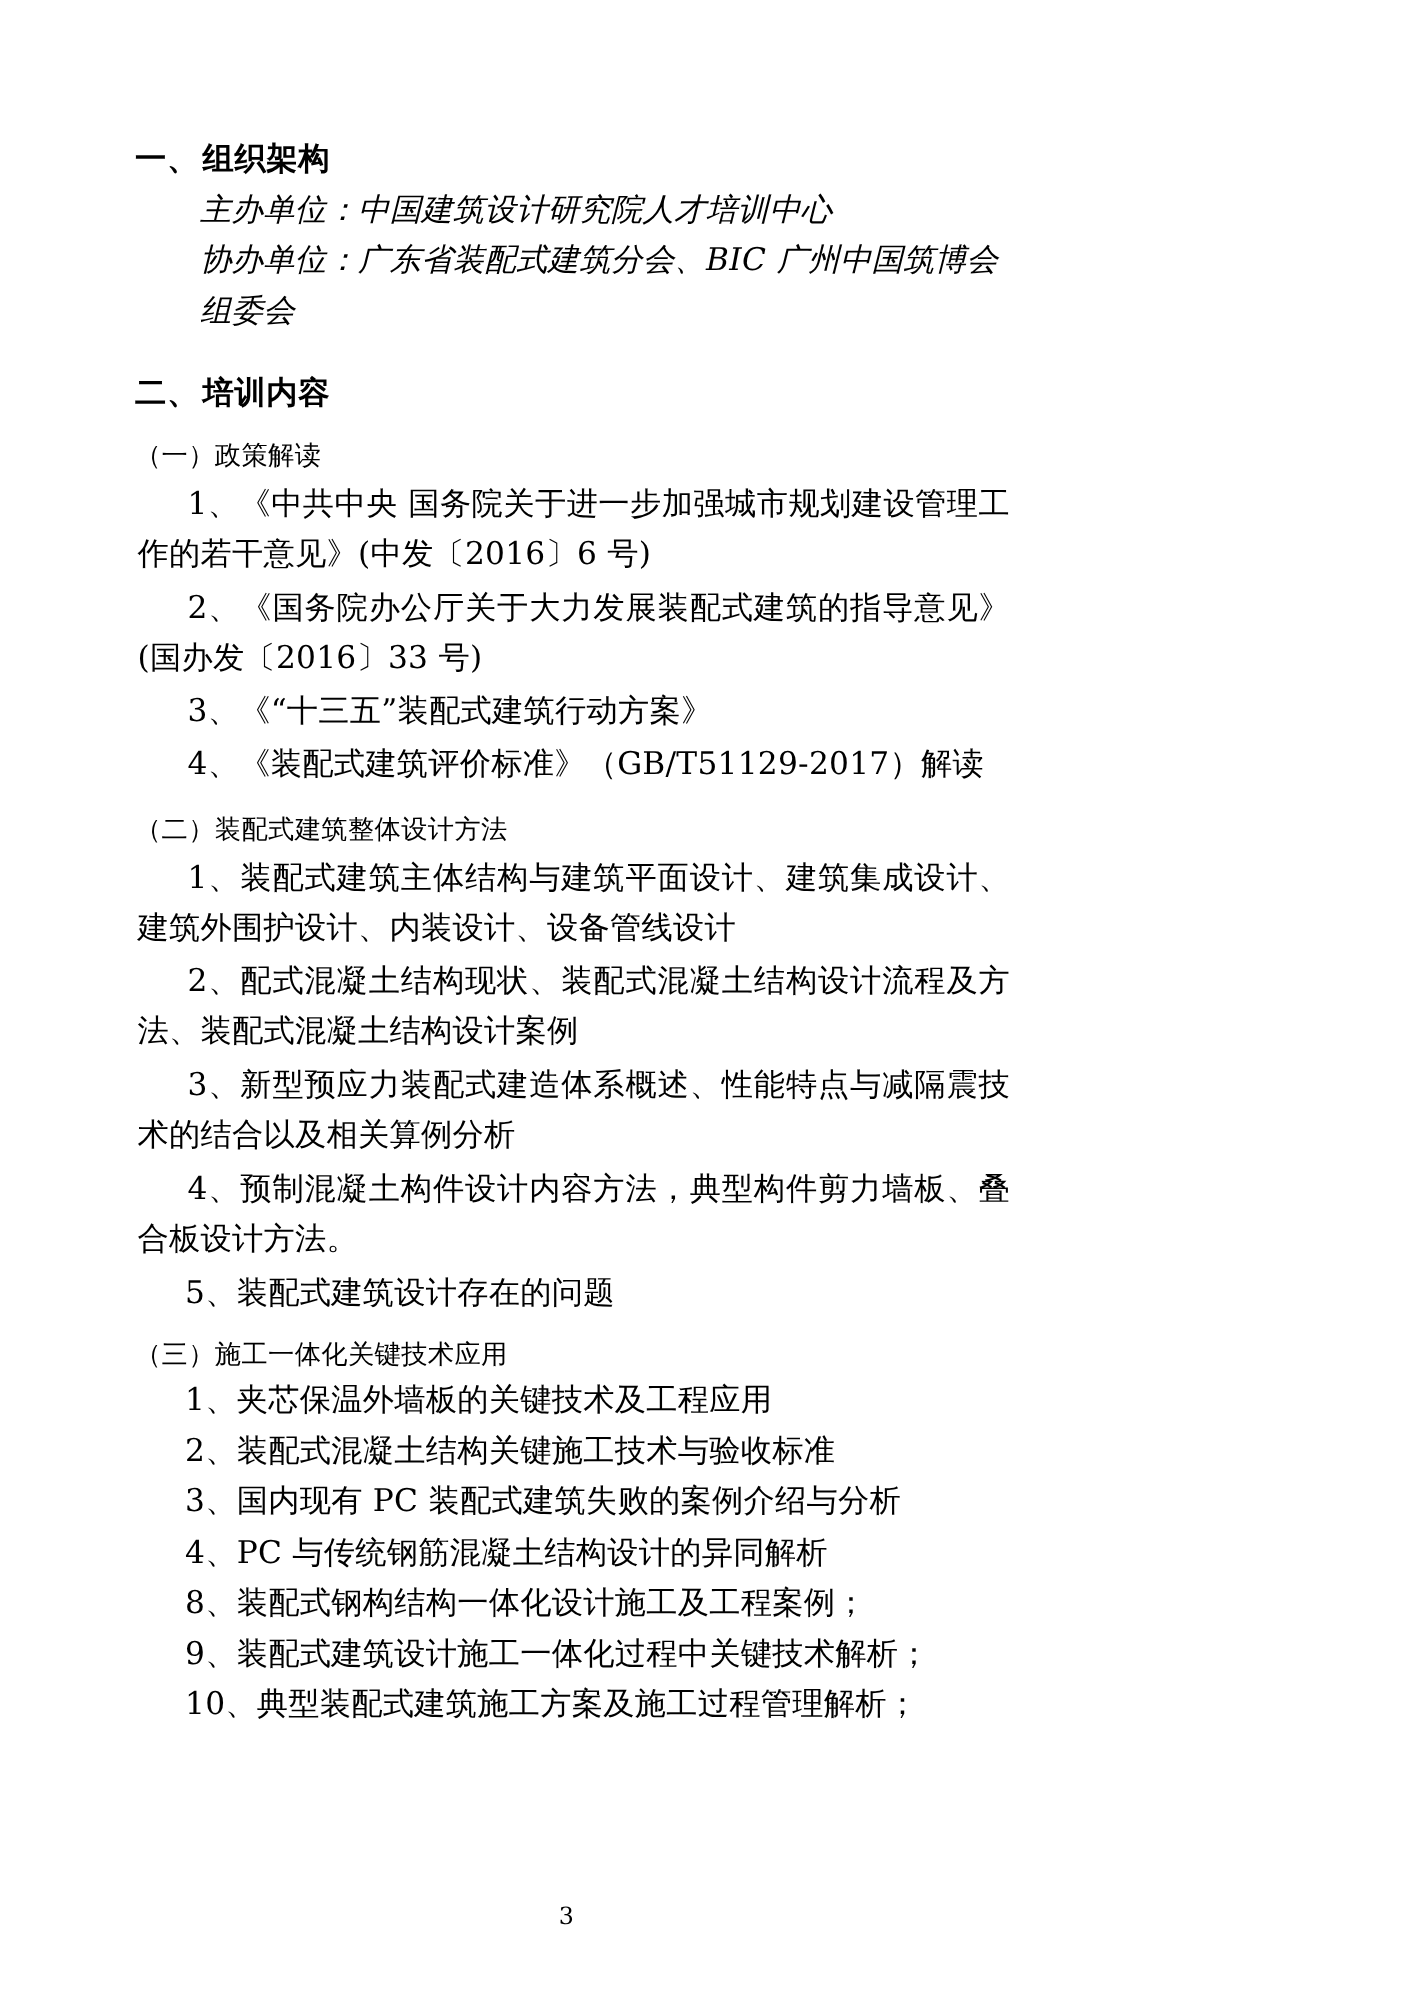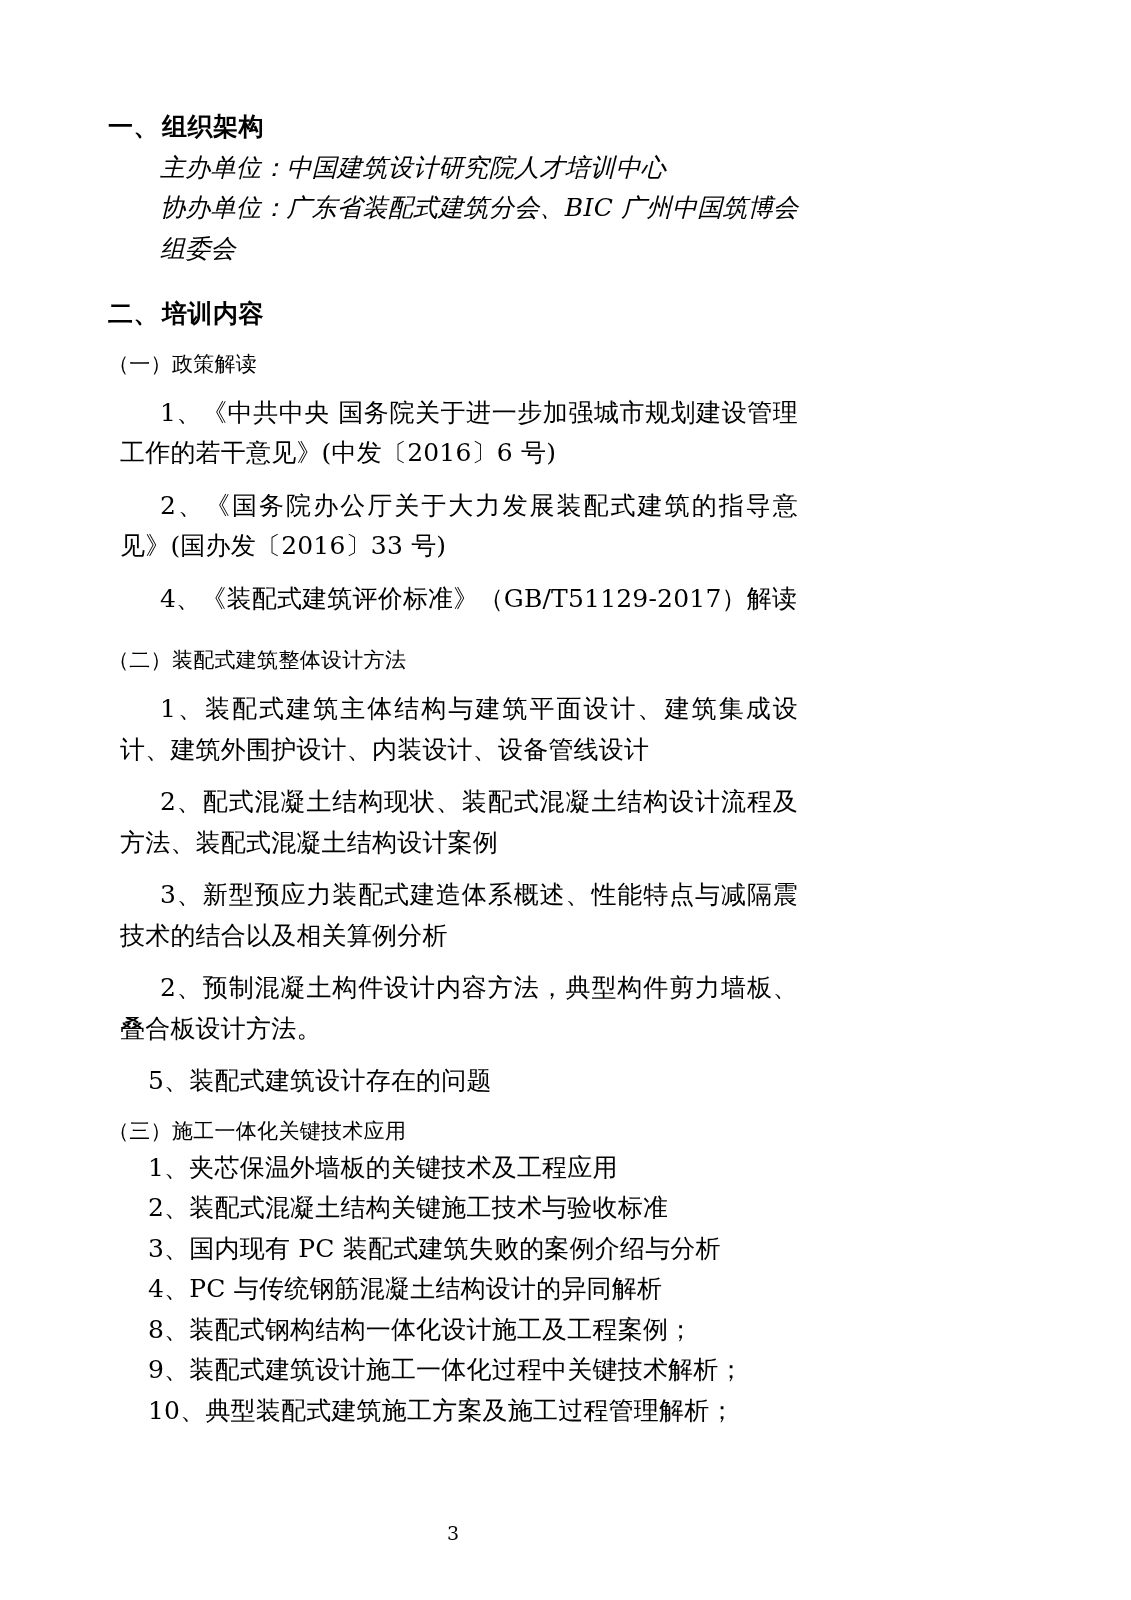--- a/index.html
+++ b/index.html
@@ -45,21 +45,21 @@
   }
   .sub-heading {
     font-size: 21px;
     line-height: 1.62;
     margin: 0;
     letter-spacing: 0.3px;
   }
   .item {
     font-size: 25px;
     line-height: 1.62;
-    margin: 12px;
+    margin: 2px;
     text-indent: 40px;
     letter-spacing: 0.2px;
     text-align: justify;
   }
   .item-flat {
     font-size: 25px;
     line-height: 1.62;
     margin: 0;
     padding-left: 40px;
     letter-spacing: 0.2px;
@@ -92,29 +92,30 @@
 
   <div class="section-heading">
     <span class="num">二、</span><span>培训内容</span>
   </div>
 
   <div class="small-gap"></div>
 
   <p class="sub-heading">（一）政策解读</p>
   <p class="item">1、《中共中央 国务院关于进一步加强城市规划建设管理工作的若干意见》(中发〔2016〕6 号)</p>
   <p class="item">2、《国务院办公厅关于大力发展装配式建筑的指导意见》(国办发〔2016〕33 号)</p>
+  <p class="item">3、《“十三五”装配式建筑行动方案》</p>
   <p class="item">4、《装配式建筑评价标准》（GB/T51129-2017）解读</p>
 
   <div class="small-gap"></div>
 
   <p class="sub-heading">（二）装配式建筑整体设计方法</p>
   <p class="item">1、装配式建筑主体结构与建筑平面设计、建筑集成设计、建筑外围护设计、内装设计、设备管线设计</p>
   <p class="item">2、配式混凝土结构现状、装配式混凝土结构设计流程及方法、装配式混凝土结构设计案例</p>
   <p class="item">3、新型预应力装配式建造体系概述、性能特点与减隔震技术的结合以及相关算例分析</p>
-  <p class="item">2、预制混凝土构件设计内容方法，典型构件剪力墙板、叠合板设计方法。</p>
+  <p class="item">4、预制混凝土构件设计内容方法，典型构件剪力墙板、叠合板设计方法。</p>
   <p class="item-flat">5、装配式建筑设计存在的问题</p>
 
   <div class="small-gap"></div>
 
   <p class="sub-heading">（三）施工一体化关键技术应用</p>
   <p class="item-flat">1、夹芯保温外墙板的关键技术及工程应用</p>
   <p class="item-flat">2、装配式混凝土结构关键施工技术与验收标准</p>
   <p class="item-flat">3、国内现有 PC 装配式建筑失败的案例介绍与分析</p>
   <p class="item-flat">4、PC 与传统钢筋混凝土结构设计的异同解析</p>
   <p class="item-flat">8、装配式钢构结构一体化设计施工及工程案例；</p>

